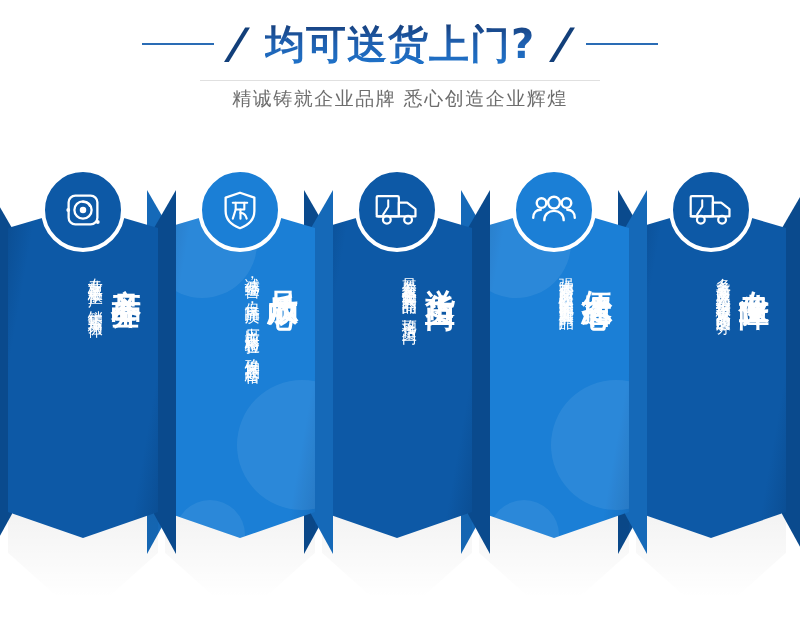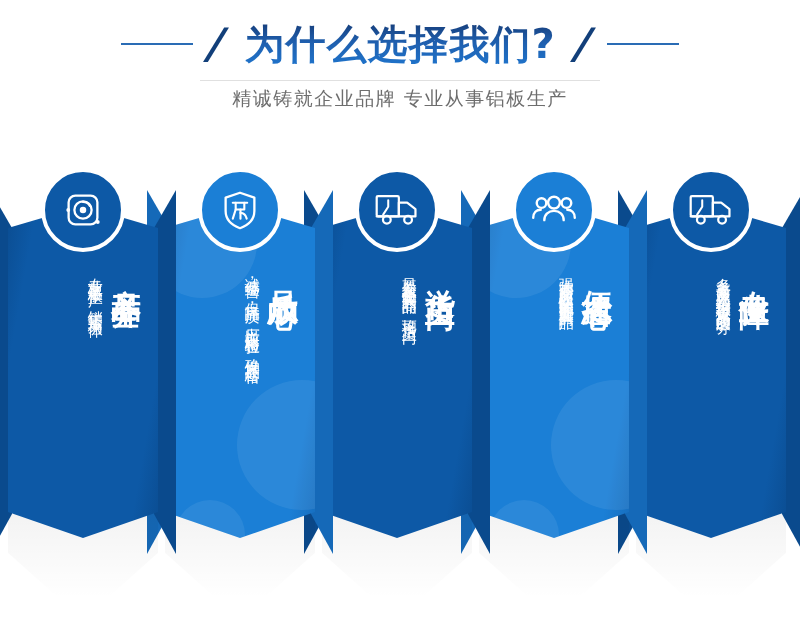--- a/index.html
+++ b/index.html
@@ -130,27 +130,27 @@
   }
 </style>
 </head>
 <body>
 
 <div id="header">
 
   <div id="title-row">
     <div class="rule left"></div>
     <div class="slash">/</div>
-    <div id="main-title">为什么选择我们?</div>
+    <div id="main-title">均可送货上门?</div>
     <div class="slash">/</div>
     <div class="rule right"></div>
   </div>
 
   <div id="sub-rule"></div>
-  <div id="subtitle">精诚铸就企业品牌 专业从事铝板生产</div>
+  <div id="subtitle">精诚铸就企业品牌 悉心创造企业辉煌</div>
 </div>
 
 <div id="banners">
     <div class="panel" style="left: 8px; width: 150px; z-index: 10;">
       <div class="shade"></div>
       <div class="fold l" style="background: rgb(10, 74, 141);"></div>
       <div class="fold r" style="background: rgb(10, 74, 141);"></div>
       <div class="flag">
         <div class="base" style="background: linear-gradient(100deg, rgb(10, 74, 141) 0%, rgb(13, 89, 166) 16%, rgb(13, 89, 166) 84%, rgb(10, 74, 141) 100%);"></div>
       </div>

